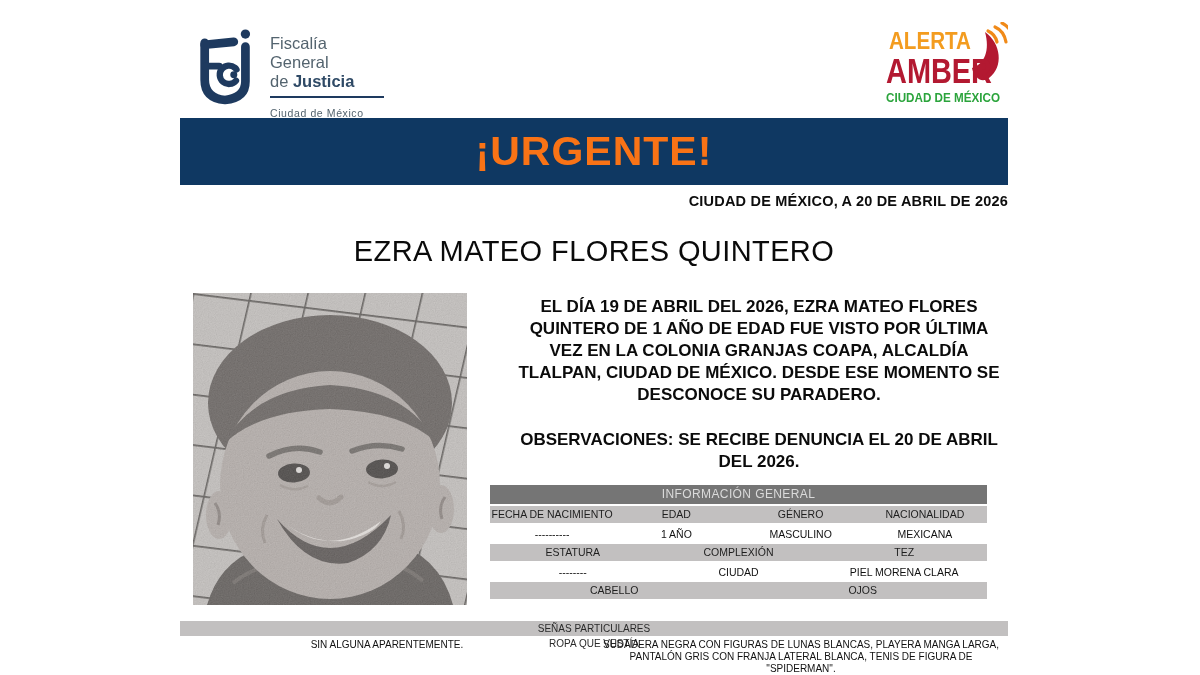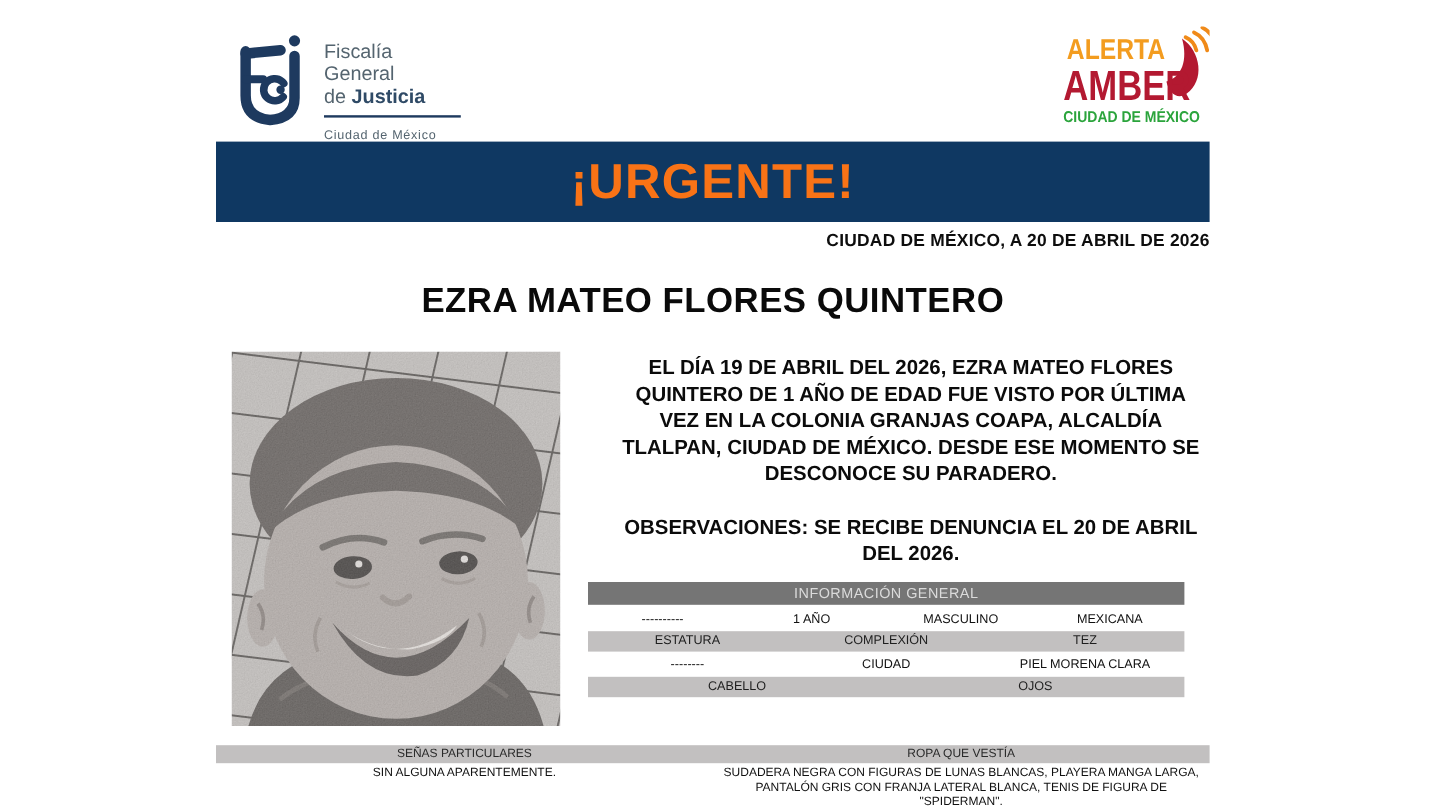--- a/index.html
+++ b/index.html
@@ -21,21 +21,21 @@
     position:absolute; left:180px; top:110px; width:828px; height:67px;
     background:#0F3862; color:#f97316; display:flex; align-items:center;
     justify-content:center; font-size:41px; font-weight:700; letter-spacing:1px;
   }
   .dateline {
     position:absolute; left:508px; top:185px; width:500px; text-align:right;
     font-size:14.5px; font-weight:600; color:#0d0d0d; letter-spacing:0.2px;
   }
   .person-name {
     position:absolute; left:180px; top:227px; width:828px; text-align:center;
-    font-size:29px; font-weight:700; color:#0a0a0a; letter-spacing:0.4px;
+    font-size:29px; font-weight:400; color:#0a0a0a; letter-spacing:0.4px;
   }
   
   .photo { position:absolute; left:193px; top:285px; width:274px; height:312px; }
   .photo svg { display:block; }
   
   .desc {
     position:absolute; left:512px; top:288px; width:494px; text-align:center;
     font-size:17px; line-height:22px; font-weight:700; color:#0b0b0b;
   }
   .obs {
@@ -52,20 +52,21 @@
     display:flex; background:#C2C0C0; height:17px; line-height:17px;
     font-size:10.5px; color:#1e1e1e; margin-bottom:1px;
   }
   .tbl-values { display:flex; height:20px; line-height:20px; font-size:10.5px; color:#111; }
   .cell { flex:1; text-align:center; white-space:nowrap; overflow:hidden; }
   
   .band-labels {
     position:absolute; left:180px; top:613px; width:828px; height:15px;
     background:#C2C0C0; display:flex; font-size:10px; color:#2a2a2a;
     line-height:15px;
+    flex-direction:column;
   }
   .band-labels > div { flex:1; text-align:center; }
   .band-values {
     position:absolute; left:180px; top:631px; width:828px; display:flex;
     font-size:10px; line-height:12px; color:#111;
   }
   .band-values > div { flex:1; text-align:center; padding:0 6px; }
 </style>
 </head>
 <body>
@@ -161,20 +162,26 @@
       <rect width="274" height="312" filter="url(#grain)"></rect>
     </svg>
   </div>
 
   <div class="desc">EL DÍA 19 DE ABRIL DEL 2026, EZRA MATEO FLORES QUINTERO DE 1 AÑO DE EDAD FUE VISTO POR ÚLTIMA VEZ EN LA COLONIA GRANJAS COAPA, ALCALDÍA TLALPAN, CIUDAD DE MÉXICO. DESDE ESE MOMENTO SE DESCONOCE SU PARADERO.</div>
   <div class="obs">OBSERVACIONES: SE RECIBE DENUNCIA EL 20 DE ABRIL DEL 2026.</div>
 
   <div class="info-table">
     <div class="tbl-title">INFORMACIÓN GENERAL</div>
 
+    <div class="tbl-labels">
+      <div class="cell">FECHA DE NACIMIENTO</div>
+      <div class="cell">EDAD</div>
+      <div class="cell">GÉNERO</div>
+      <div class="cell">NACIONALIDAD</div>
+    </div>
     <div class="tbl-values">
       <div class="cell">----------</div>
       <div class="cell">1 AÑO</div>
       <div class="cell">MASCULINO</div>
       <div class="cell">MEXICANA</div>
     </div>
 
     <div class="tbl-labels">
       <div class="cell">ESTATURA</div>
       <div class="cell">COMPLEXIÓN</div>

